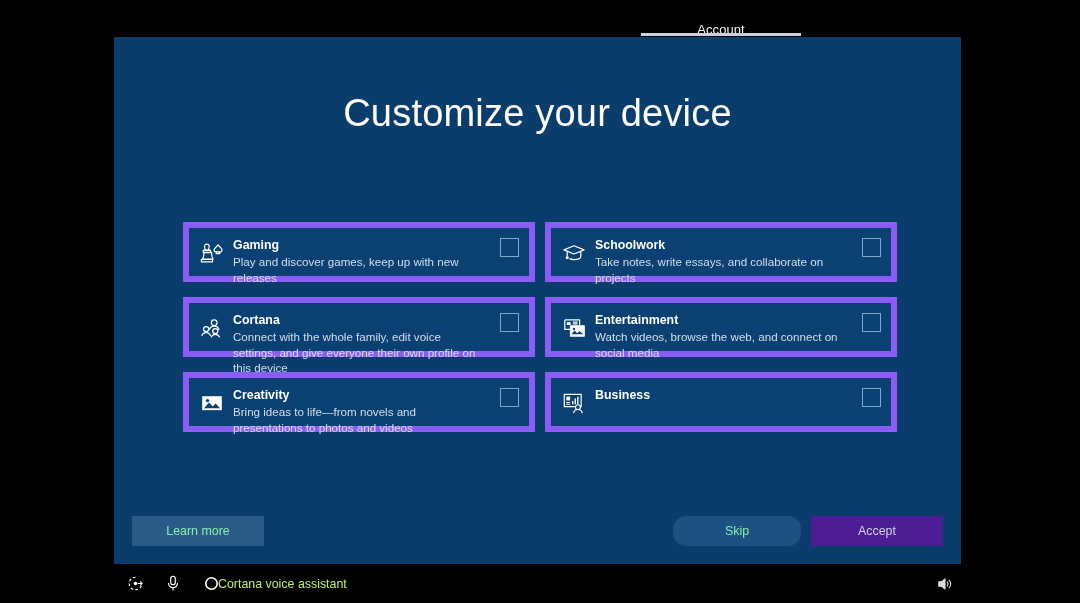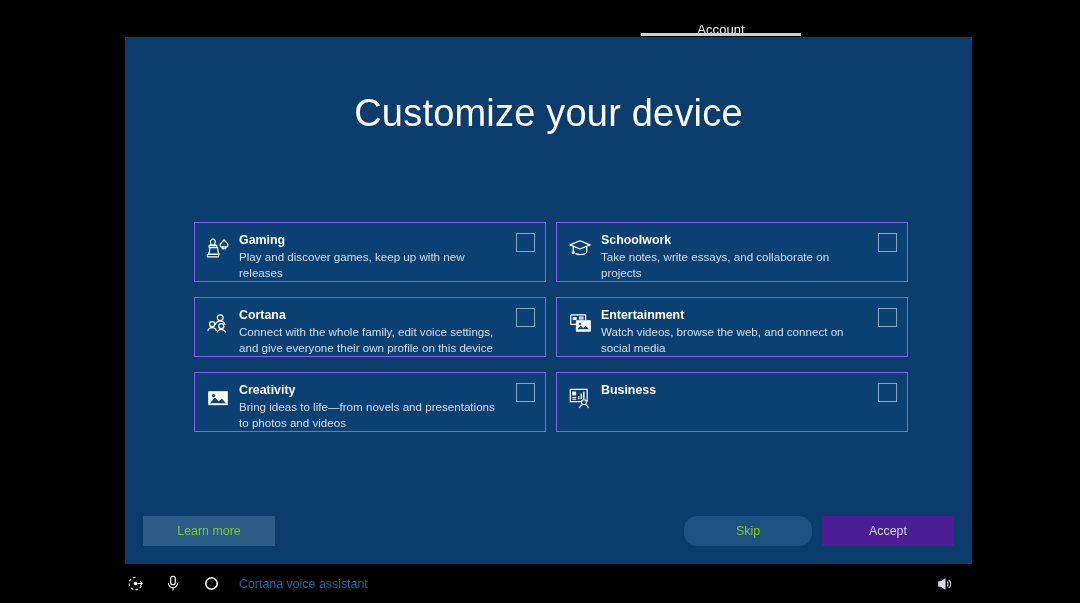--- a/index.html
+++ b/index.html
@@ -42,21 +42,21 @@
     left: 641px;
     top: 33px;
     width: 160px;
     height: 3px;
     background: #c8d2db;
   }
 
   
   #panel {
     position: absolute;
-    left: 125px; top: 37px;
+    left: 114px; top: 37px;
     width: 847px; height: 527px;
     background: #0a3d6b;
   }
 
   #title {
     position: absolute;
     left: 0; top: 55px;
     width: 847px;
     text-align: center;
     color: #ffffff;
@@ -83,21 +83,21 @@
     display: grid;
     grid-template-columns: 1fr 1fr;
     grid-auto-rows: 60px;
     column-gap: 10px;
     row-gap: 15px;
   }
 
   .card {
     position: relative;
     background: #0b4073;
-    border: 1px solid #8b5cf6;
+    border: 6px solid #8b5cf6;
     display: flex;
     align-items: flex-start;
     padding: 9px 10px 0 10px;
     cursor: pointer;
   }
   .card-ico {
     width: 26px;
     min-width: 26px;
     height: 26px;
     margin-right: 8px;
@@ -133,21 +133,21 @@
     background: transparent;
   }
 
   
   .btn {
     position: absolute;
     height: 30px;
     display: flex;
     align-items: center;
     justify-content: center;
-    color: #84cc16;
+    color: #86efac;
     font-size: 12.4px;
     cursor: pointer;
     border: none;
     font-family: "Liberation Sans", sans-serif;
   }
   #btn-learn {
     left: 18px; top: 479px;
     width: 132px;
     background: #2a5c87;
   }
@@ -180,22 +180,22 @@
     justify-content: center;
     color: #ffffff;
     cursor: pointer;
   }
   .sys-ico svg { display: block; }
   #sys-ease { position: absolute; left: 124px; }
   #sys-mic  { position: absolute; left: 162px; }
   #sys-cort { position: absolute; left: 200px; }
   #sys-label {
     position: absolute;
-    left: 239px;
-    color: #0369a1;
+    left: 218px;
+    color: #bef264;
     font-size: 12.4px;
   }
   #sys-vol {
     position: absolute;
     left: 934px;
     width: 22px; height: 22px;
     display: flex;
     align-items: center;
     justify-content: center;
     color: #d8dde2;

